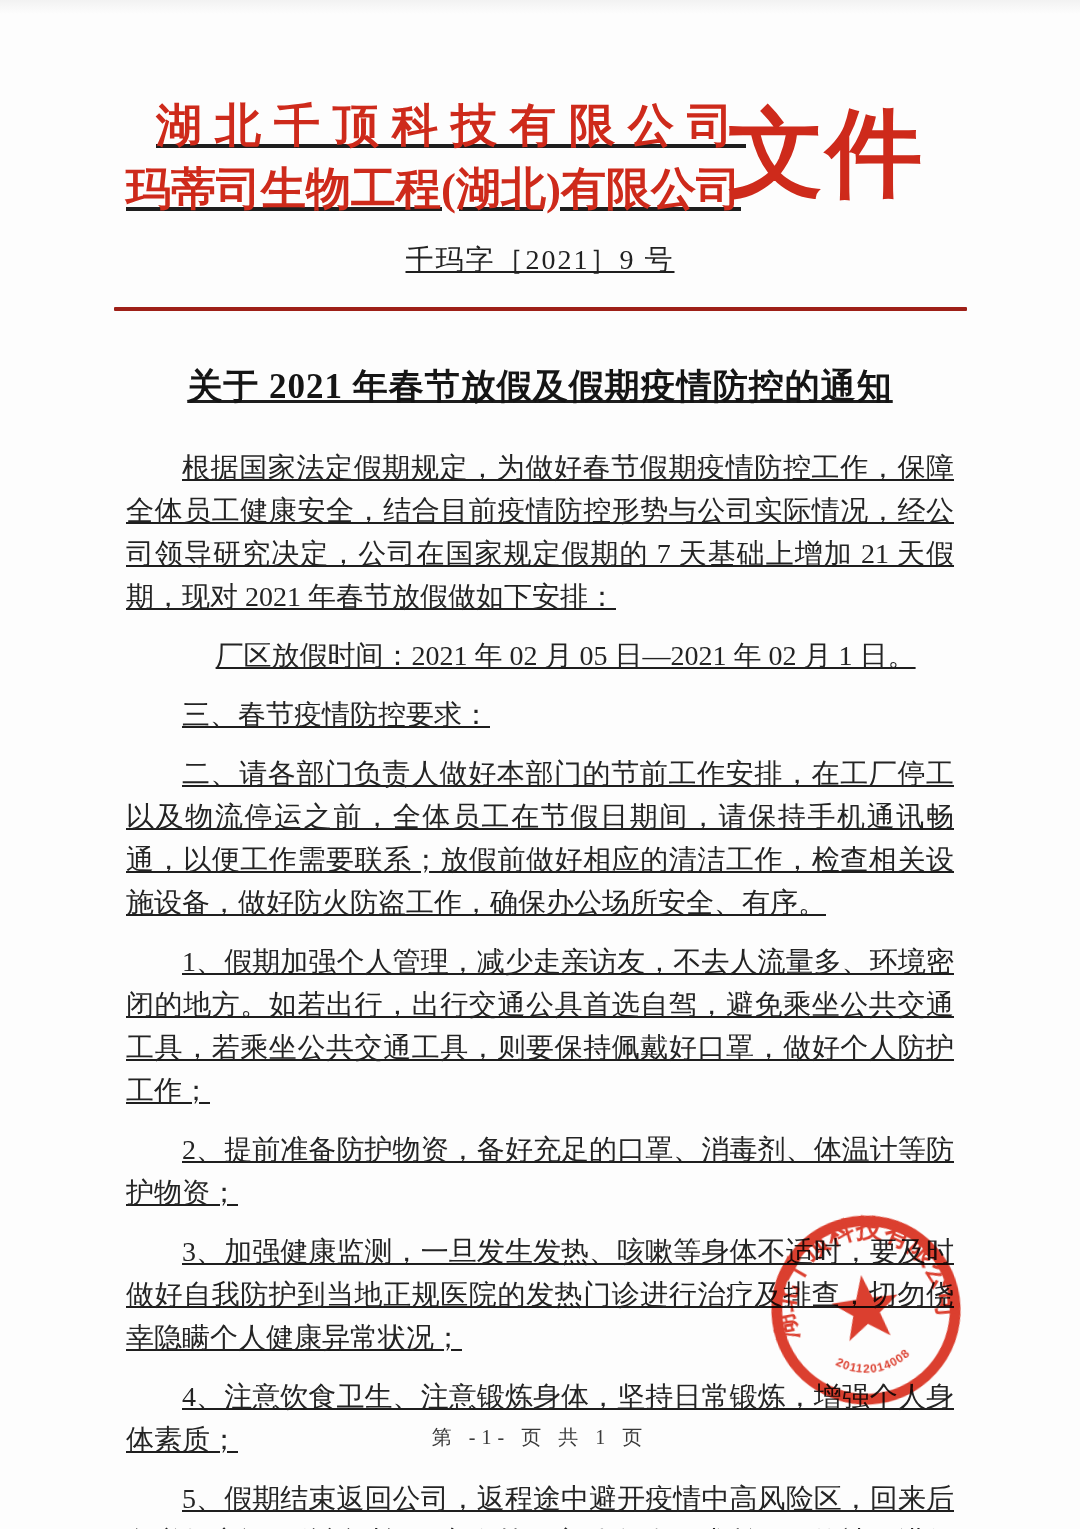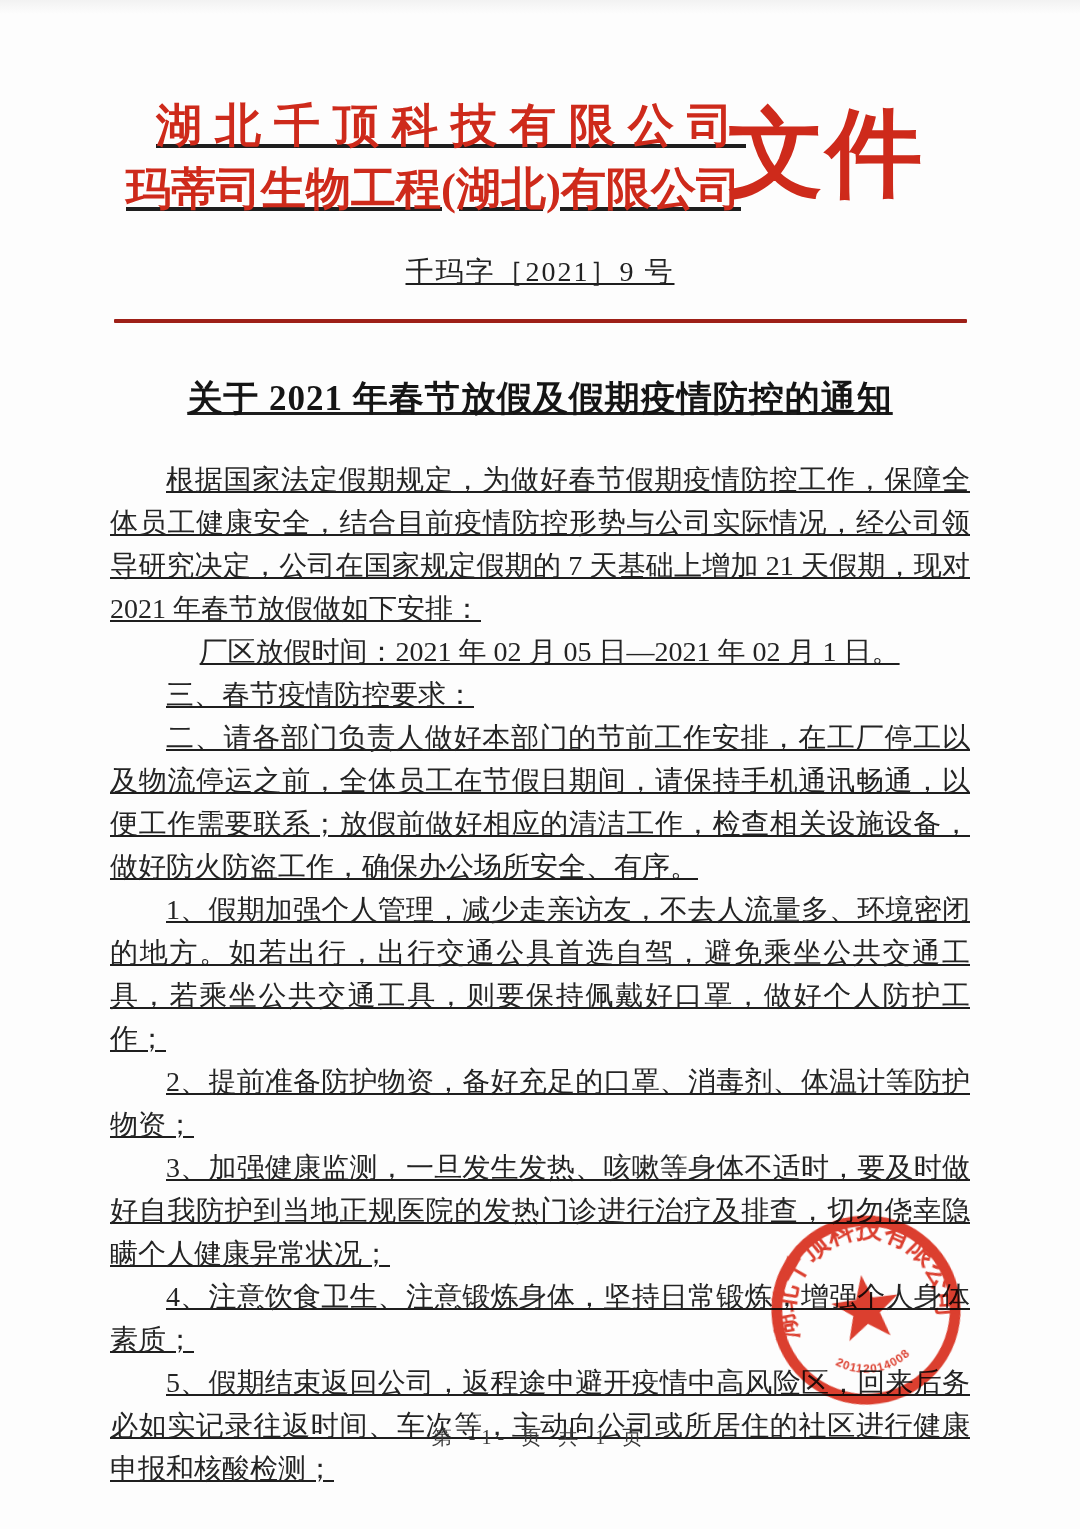--- a/index.html
+++ b/index.html
@@ -42,21 +42,21 @@
     right: 46px;
     font-size: 96px;
     font-weight: bold;
     line-height: 1;
     letter-spacing: 2px;
   }
   
   .docnum {
     text-align: center;
     font-size: 28px;
-    margin-top: 36px;
+    margin-top: 24px;
     letter-spacing: 2px;
     color: #222;
   }
   .rule {
     width: 853px;
     height: 4px;
     margin: 28px auto 0;
     background: #9e2018;
     border-radius: 1px;
   }
@@ -69,21 +69,21 @@
     letter-spacing: 1px;
   }
   
   .content {
     margin: 36px 110px 0;
     font-size: 28px;
     line-height: 43px;
     text-align: justify;
     color: #242424;
   }
-  .content p { margin: 0; }
+  .content p { margin: 16px; }
   .content p.indent { text-indent: 2em; }
   .content p.indent-deep { text-indent: 3.2em; }
   
   .seal {
     position: absolute;
     left: 768px;
     top: 1212px;
     width: 196px;
     height: 196px;
     mix-blend-mode: multiply;

